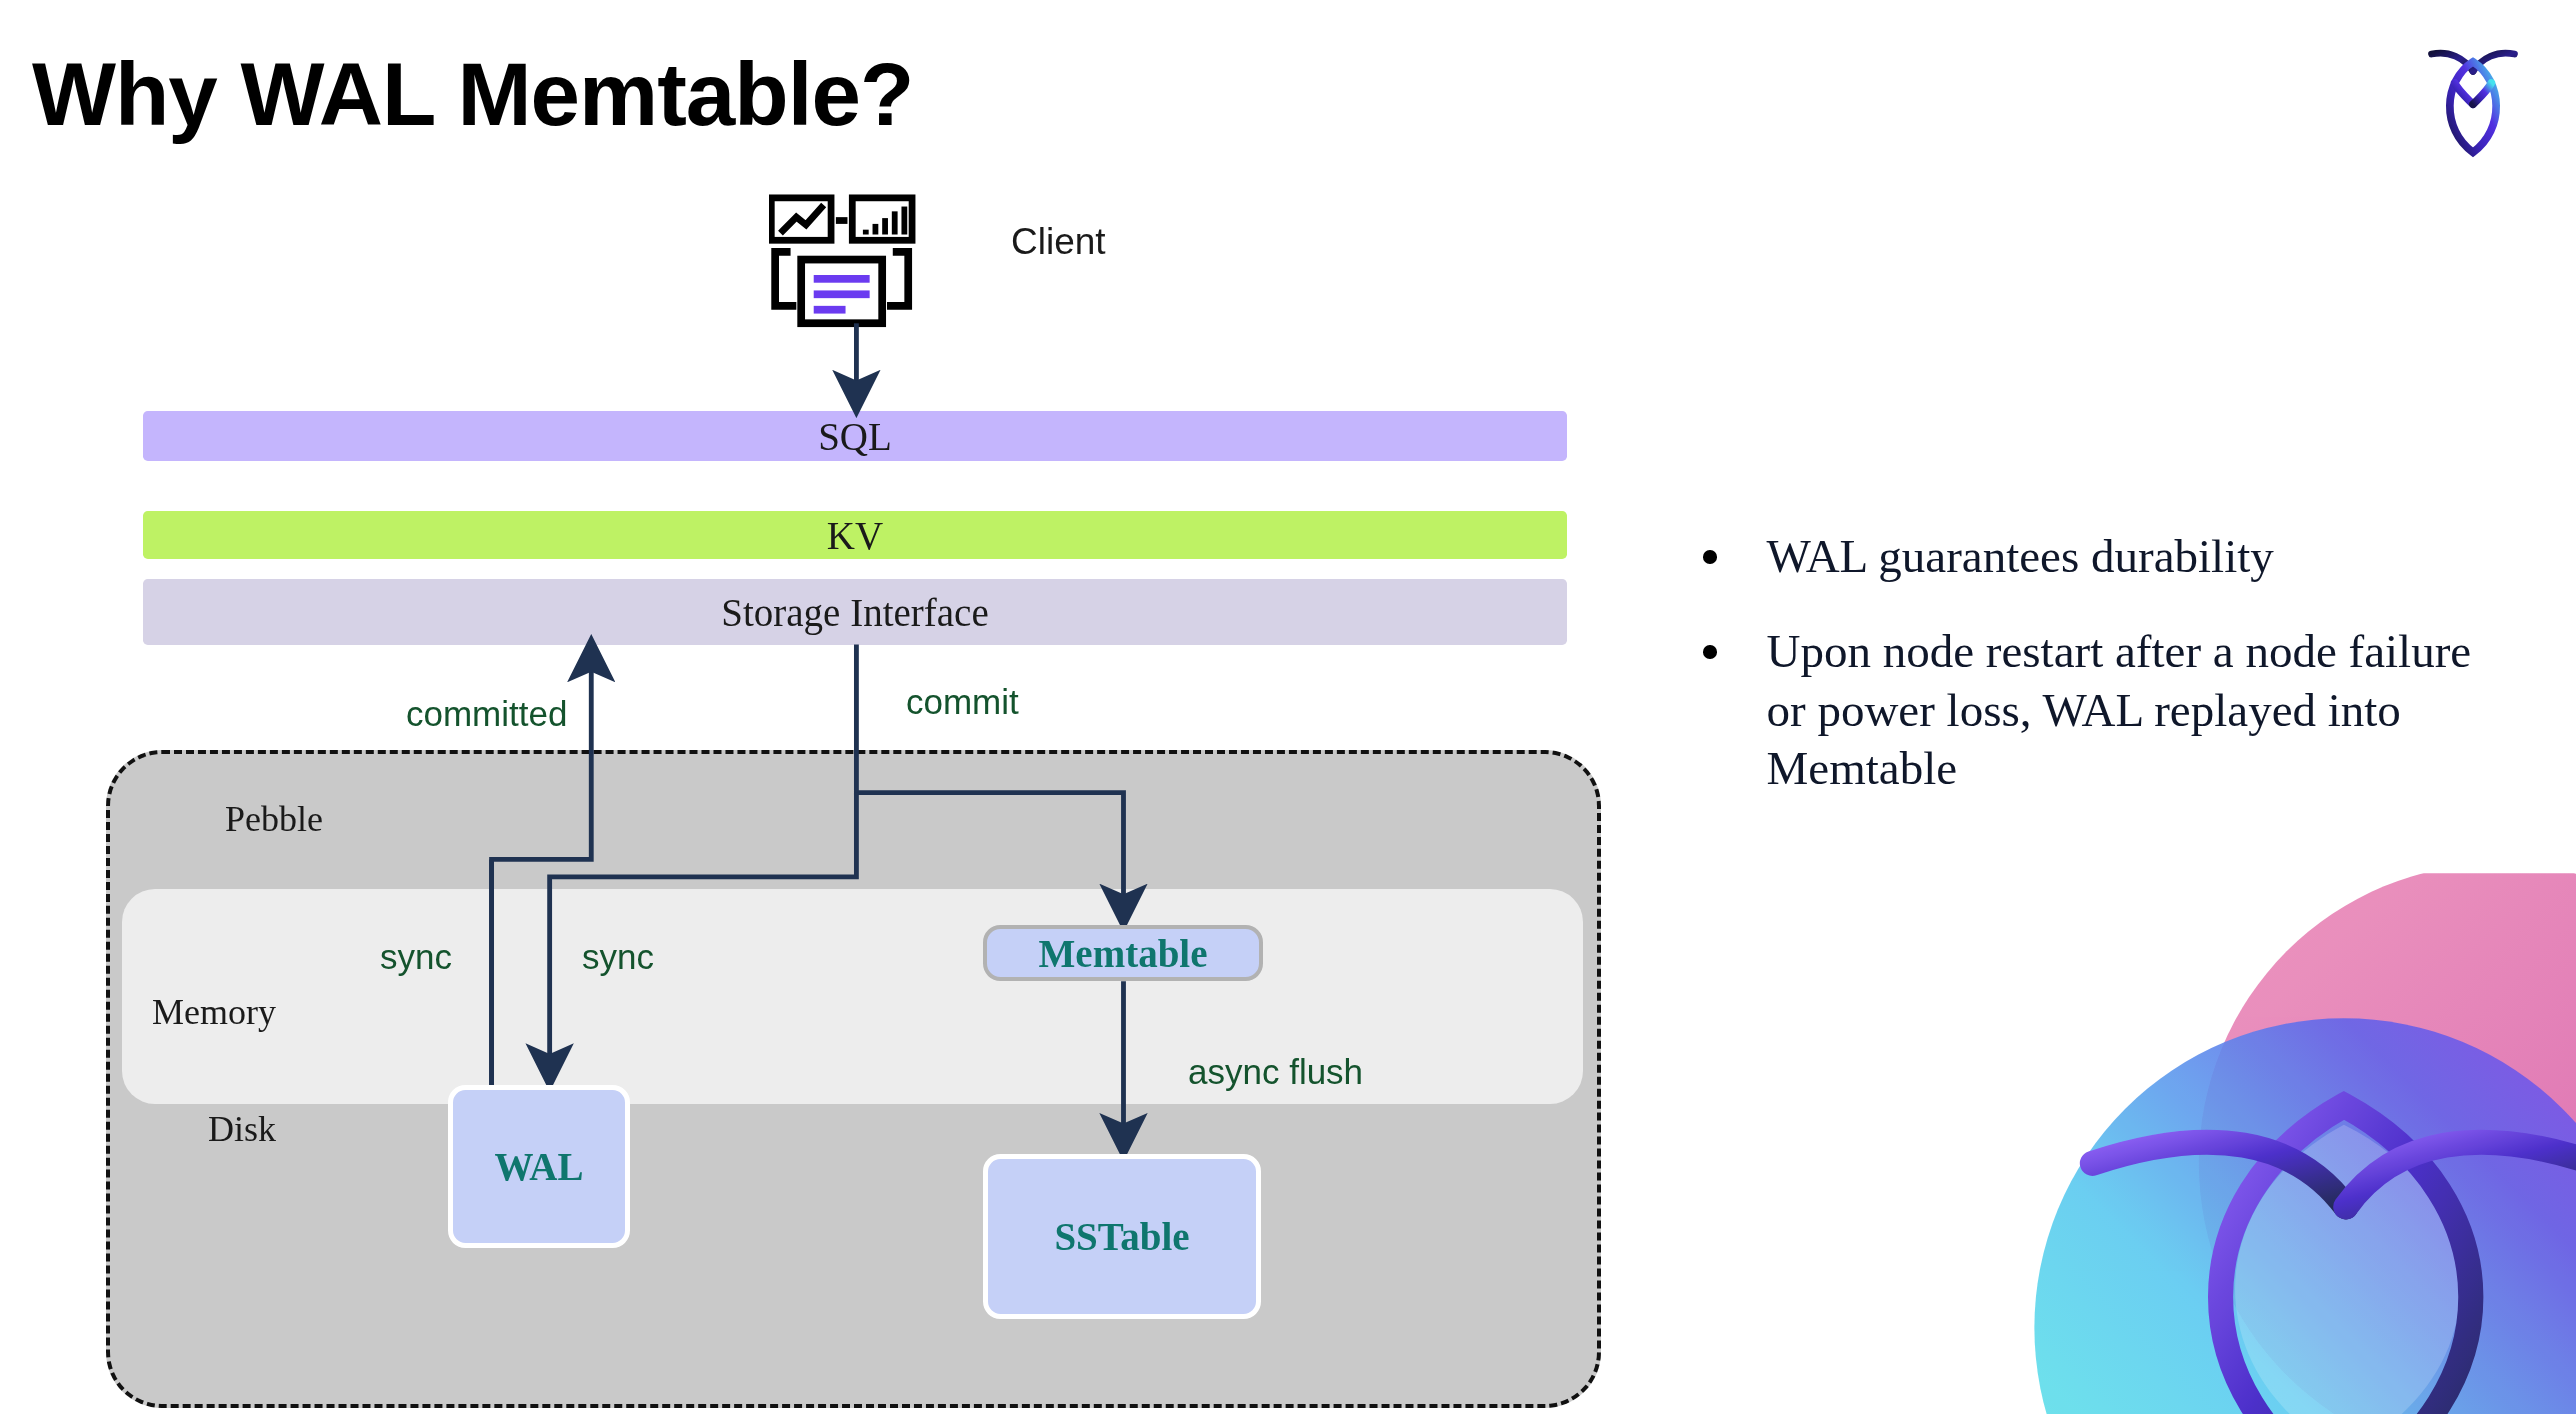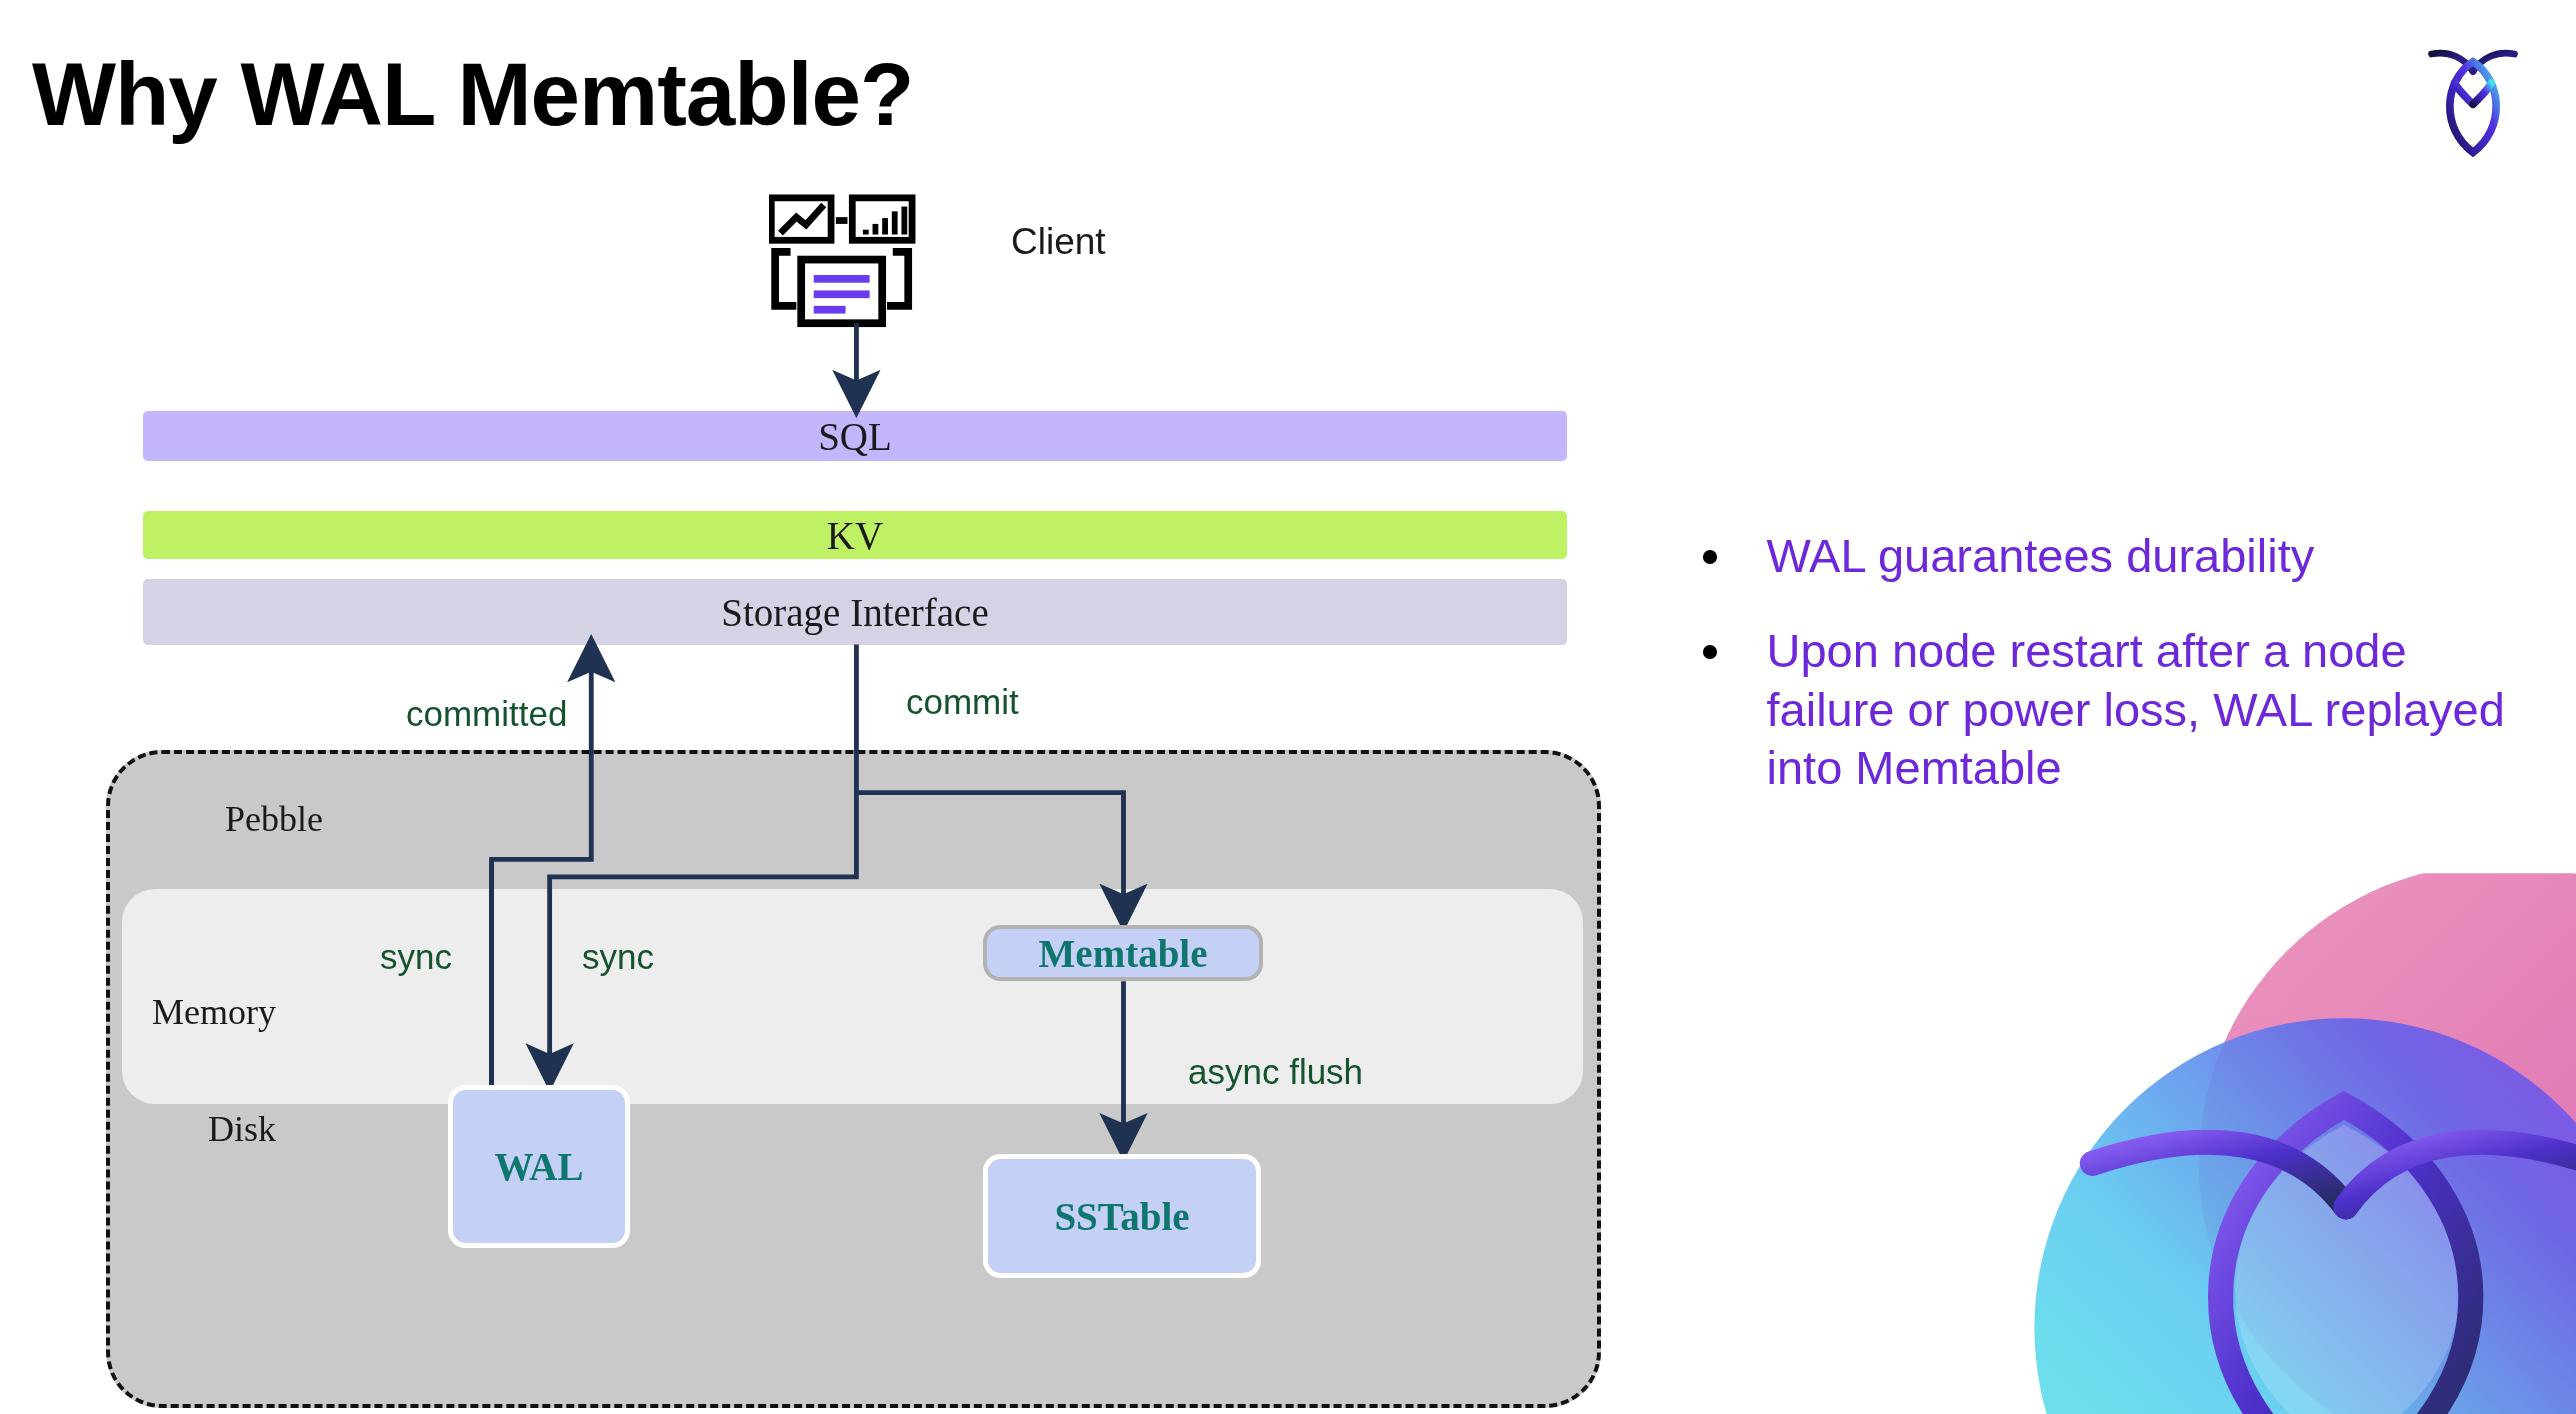--- a/index.html
+++ b/index.html
@@ -134,21 +134,21 @@
     width: 280px; height: 56px;
     border: 4.8px solid #B2B2B2;
   }
   #box-wal {
     left: 448px; top: 1085px;
     width: 182px; height: 163px;
     border: 5.8px solid #ffffff;
   }
   #box-sstable {
     left: 983px; top: 1154px;
-    width: 278px; height: 124px;
+    width: 278px; height: 165px;
     border: 5.8px solid #ffffff;
   }
 
   
   #connectors {
     position: absolute;
     left: 0; top: 0;
     width: 2576px; height: 1415px;
     pointer-events: none;
   }
@@ -183,24 +183,24 @@
   .bullet-dot {
     flex: 0 0 auto;
     width: 13.5px;
     height: 13.5px;
     border-radius: 50%;
     background: #000000;
     margin-top: 23px;
     margin-right: 50px;
   }
   .bullet-text {
-    font-family: Liberation Sans, sans-serif;
+    font-family: Liberation Serif, serif;
     font-size: 47px;
     line-height: 1.24;
-    color: #6d28d9;
+    color: #0f172a;
   }
 </style>
 </head>
 <body>
 
 <div id="slide-title">Why WAL Memtable?</div>
 
 <div id="brand-logo">
   <svg width="126" height="135" viewBox="0 0 130 140">
     <defs>

